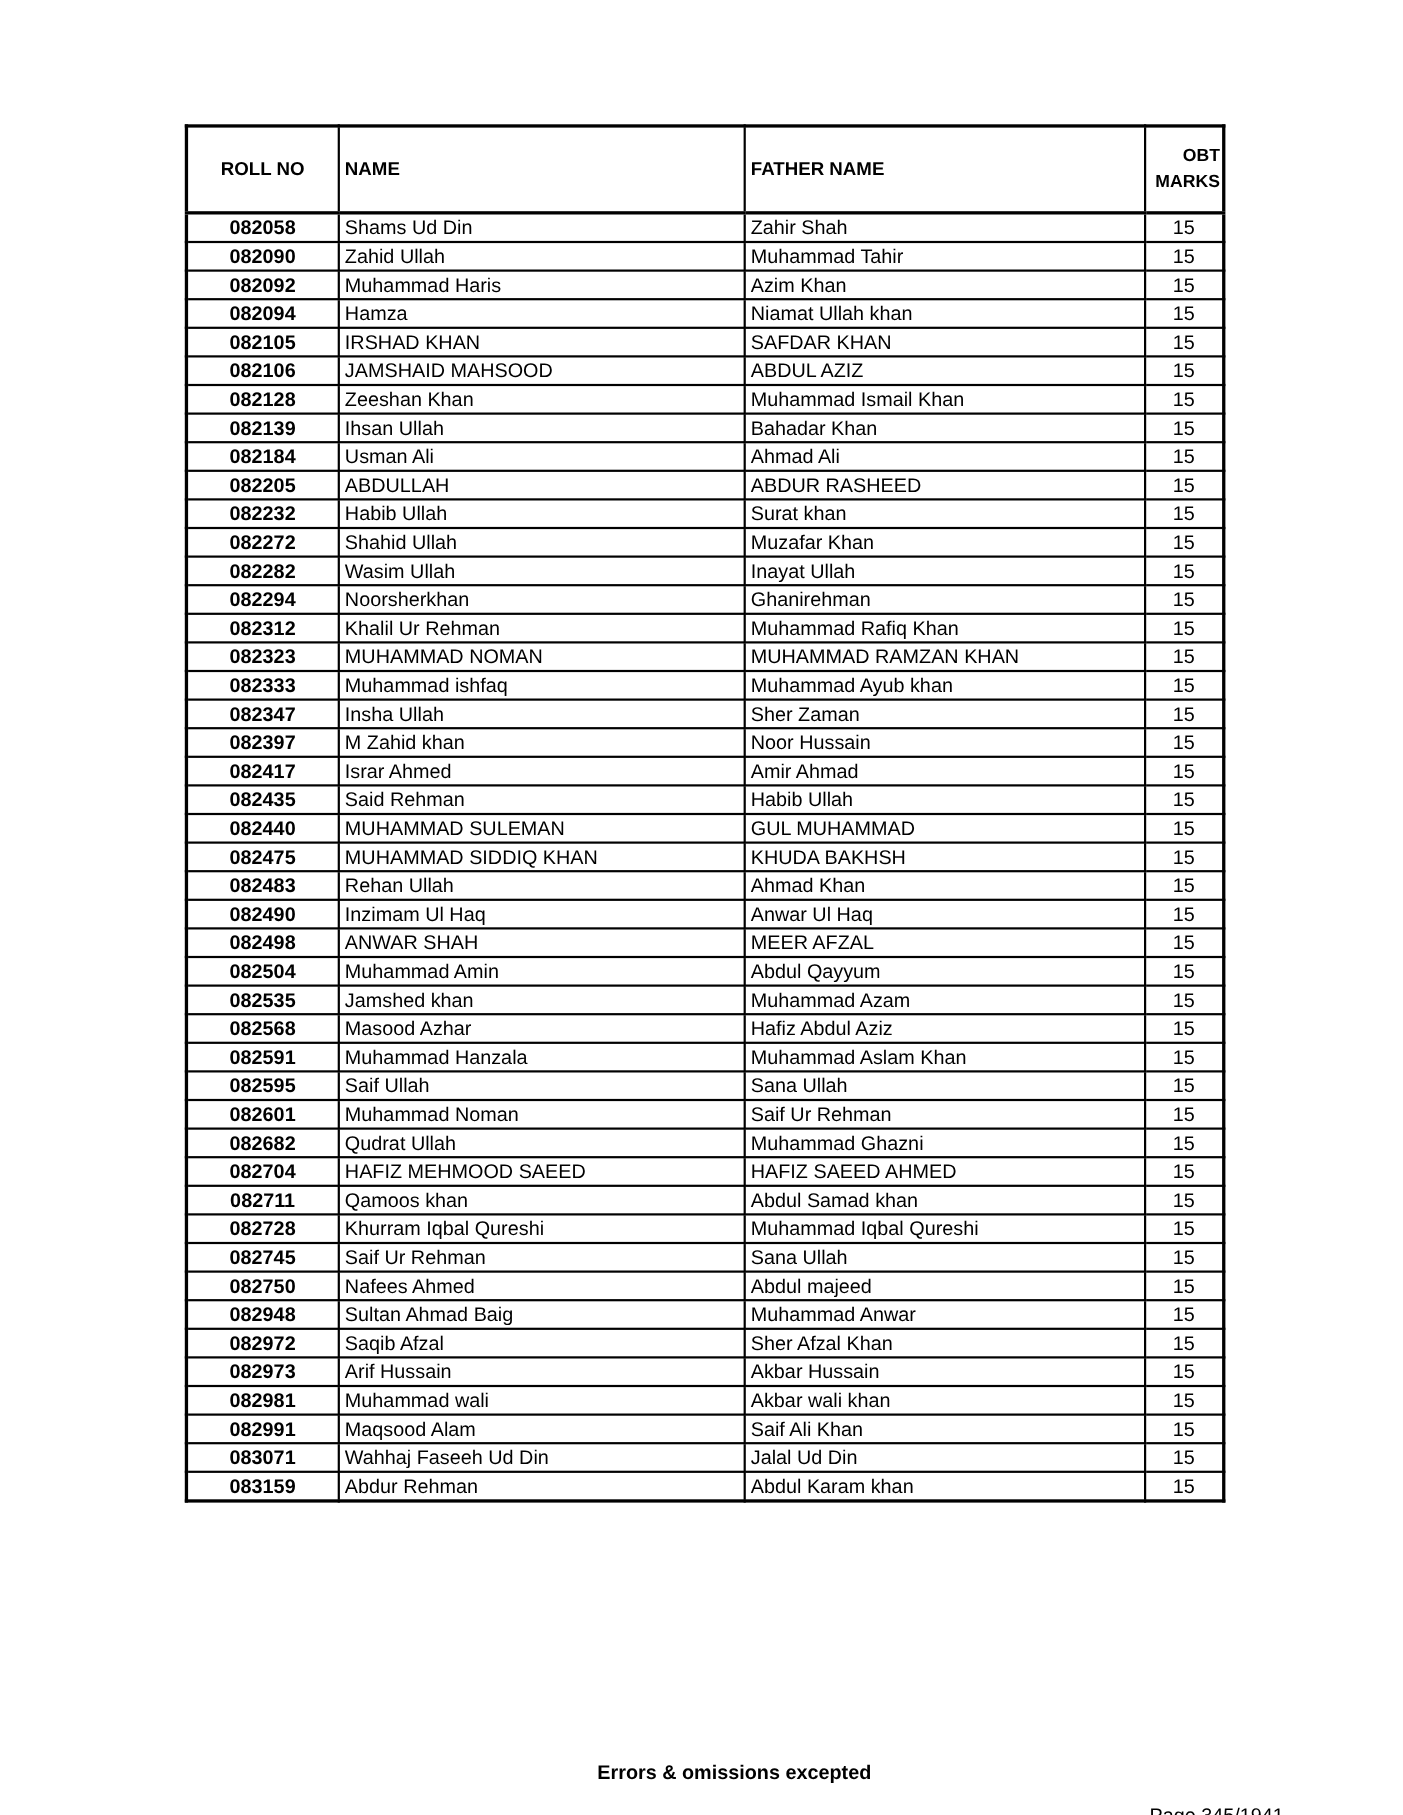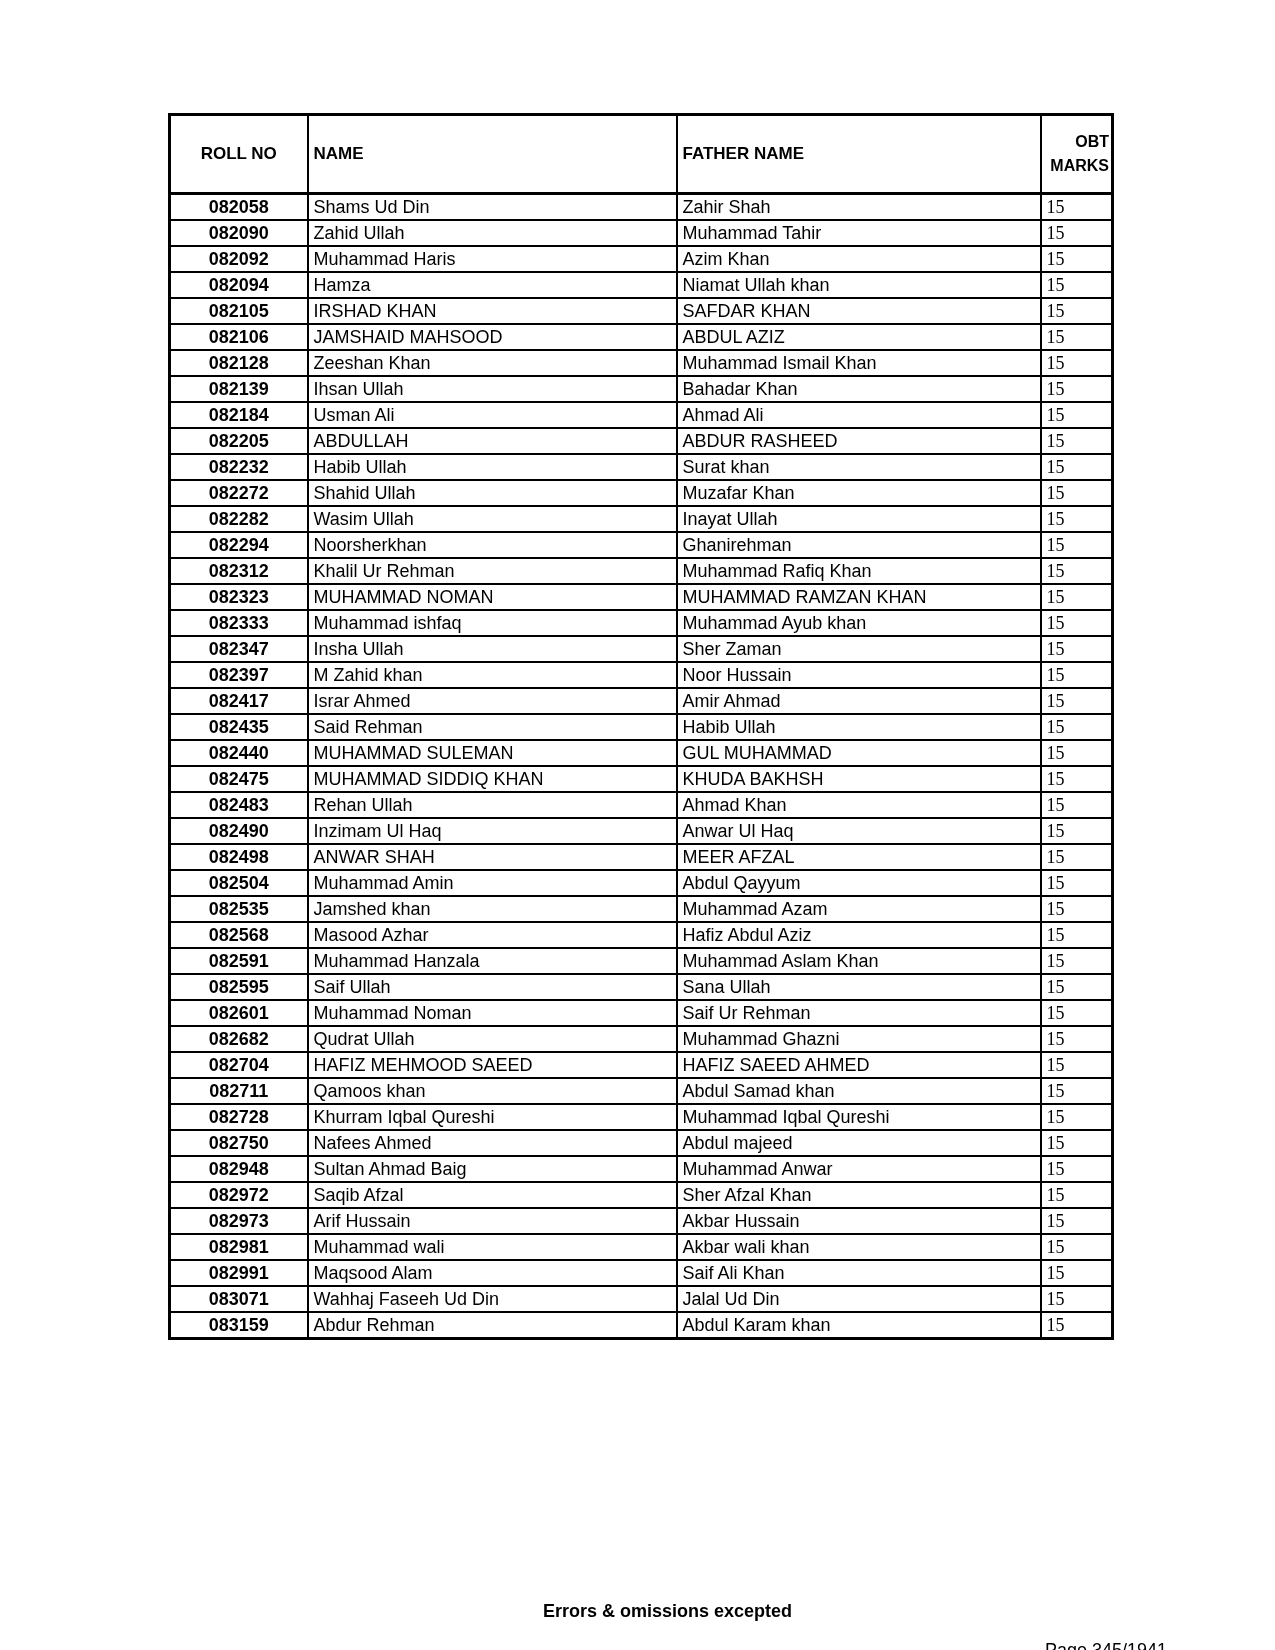--- a/index.html
+++ b/index.html
@@ -50,21 +50,21 @@
     }
     .result-table td {
       height: 24px;
       font-size: 18px;
       line-height: 24px;
     }
     .result-table td.roll {
       text-align: center;
       font-weight: bold;
     }
-    .result-table td.marks { text-align: left; font-family: Liberation Serif, serif; }
+    .result-table td.marks { text-align: center; }
     .result-table td.name, .result-table td.father { text-align: left; }
     .footer-note {
       position: absolute;
       left: 543px;
       top: 1601px;
       font-size: 18px;
       font-weight: bold;
     }
     .page-number {
       position: absolute;
@@ -306,20 +306,26 @@
         <td class="father">Abdul Samad khan</td>
         <td class="marks">15</td>
       </tr>
       <tr>
         <td class="roll">082728</td>
         <td class="name">Khurram Iqbal Qureshi</td>
         <td class="father">Muhammad Iqbal Qureshi</td>
         <td class="marks">15</td>
       </tr>
       <tr>
+        <td class="roll">082745</td>
+        <td class="name">Saif Ur Rehman</td>
+        <td class="father">Sana Ullah</td>
+        <td class="marks">15</td>
+      </tr>
+      <tr>
         <td class="roll">082750</td>
         <td class="name">Nafees Ahmed</td>
         <td class="father">Abdul majeed</td>
         <td class="marks">15</td>
       </tr>
       <tr>
         <td class="roll">082948</td>
         <td class="name">Sultan Ahmad Baig</td>
         <td class="father">Muhammad Anwar</td>
         <td class="marks">15</td>

